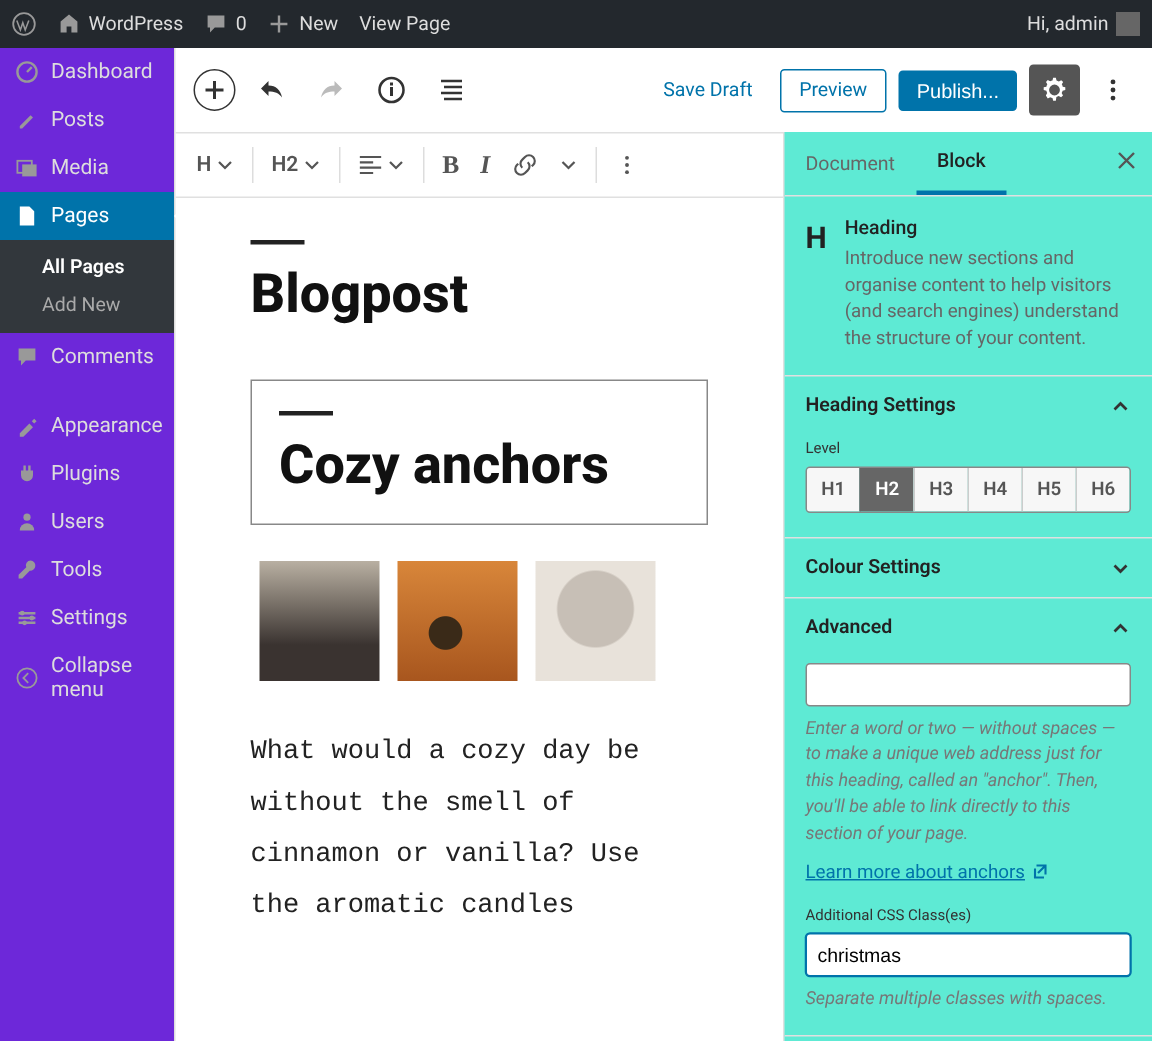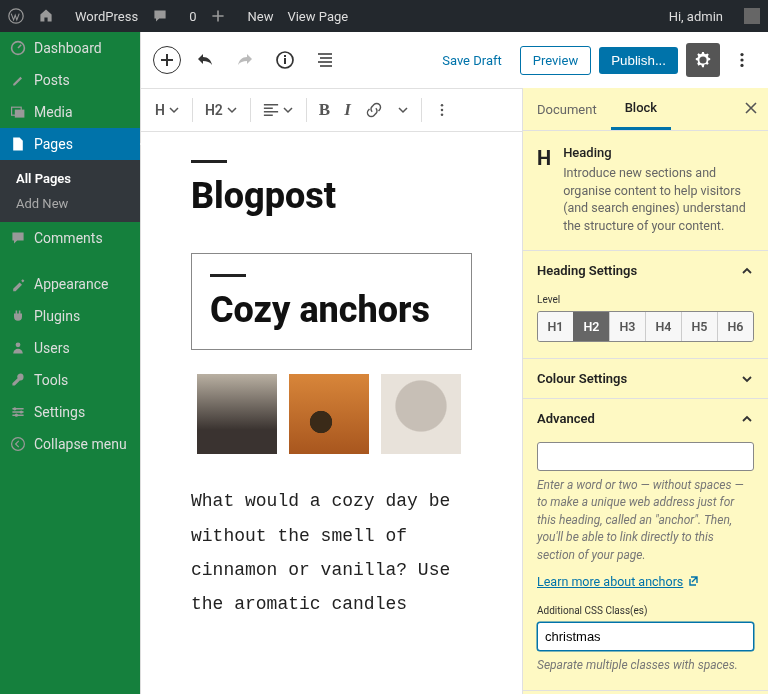--- a/index.html
+++ b/index.html
@@ -1,30 +1,30 @@
 <!DOCTYPE html>
 <html><head>
 <meta charset="utf-8">
 <style>
 * { margin: 0; padding: 0; box-sizing: border-box; }
 body { font-family: -apple-system, BlinkMacSystemFont, "Segoe UI", Roboto, sans-serif; font-size: 13px; color: #222; background: #f1f1f1; width: 768px; height: 694px; overflow: hidden; }
 .adminbar { height: 32px; background: #23282d; color: #ccc; display: flex; align-items: center; padding: 0 8px; font-size: 13px; }
 .adminbar .left { display: flex; align-items: center; gap: 14px; }
 .adminbar .right { margin-left: auto; display: flex; align-items: center; gap: 8px; }
-.adminbar .item { display: flex; align-items: center; gap: 21px; cursor: pointer; color: #ddd; justify-content: space-between; }
+.adminbar .item { display: flex; align-items: center; gap: 5px; cursor: pointer; color: #ddd; justify-content: space-between; }
 .adminbar svg { width: 16px; height: 16px; fill: #999; }
 .avatar { width: 16px; height: 16px; background: #666; }
 .shell { display: flex; height: 662px; }
-.sidebar { width: 140px; background: #15803d; color: #eee; font-size: 14px; }
+.sidebar { width: 116px; background: #6d28d9; color: #eee; font-size: 14px; }
 .sidebar .menu-item { display: flex; align-items: center; gap: 8px; padding: 8px 10px; cursor: pointer; color: #ddd; position: relative; }
 .sidebar .menu-item svg { width: 16px; height: 16px; fill: #999; flex-shrink: 0; }
 .sidebar .menu-item.active { background: #0073aa; color: #fff; }
 .sidebar .menu-item.active svg { fill: #fff; }
 .sidebar .menu-item.active::after { content: ""; position: absolute; right: -8px; top: 50%; margin-top: -8px; border: 8px solid transparent; border-right-color: #fff; }
-.sidebar .submenu { background: #32373c; padding: 6px 4px; }
+.sidebar .submenu { background: #32373c; padding: 6px 16px; }
 .sidebar .submenu .sub { padding: 5px 12px; font-size: 13px; cursor: pointer; }
 .sidebar .submenu .sub.current { color: #fff; font-weight: 600; }
 .sidebar .submenu .sub.notcurrent { color: #aaa; }
 .editor { flex: 1; background: #fff; display: flex; flex-direction: column; border-left: 1px solid #ddd; }
 .topbar { height: 56px; padding: 10px 12px; display: flex; align-items: center; gap: 8px; }
 .icon-btn { width: 32px; height: 32px; border-radius: 4px; display: flex; align-items: center; justify-content: center; cursor: pointer; }
 .icon-btn svg { width: 20px; height: 20px; fill: #333; }
 .icon-btn.circle { border: 1.5px solid #333; border-radius: 50%; width: 28px; height: 28px; }
 .icon-btn.disabled svg { fill: #bbb; }
 .topbar .spacer { flex: 1; }
@@ -46,21 +46,21 @@
 .title-h1 { font-size: 36px; font-weight: 800; color: #111; margin-bottom: 36px; }
 .selected-block { border: 1px solid #888; padding: 20px 4px 18px 18px; margin-bottom: 24px; }
 .selected-block .hr-short { width: 36px; }
 .selected-block h2 { font-size: 36px; font-weight: 800; color: #111; line-height: 1.18; }
 .gallery { display: flex; gap: 12px; margin-bottom: 30px; margin-left: 6px; }
 .thumb { width: 80px; height: 80px; background: #ccc; }
 .thumb.t1 { background: linear-gradient(#b9b0a2, #3a3330 70%); }
 .thumb.t2 { background: radial-gradient(circle at 40% 60%, #3a2a18 16%, transparent 17%), linear-gradient(#d8863a, #a8561e); }
 .thumb.t3 { background: radial-gradient(circle at 50% 40%, #c7bfb6 40%, #e8e2da 42%); }
 .para { font-family: Liberation Mono, monospace; font-size: 18px; color: #222; line-height: 1.9; max-width: 280px; }
-.inspector { width: 246px; border-left: 1px solid #e0e0e0; background: #fef9c3; overflow: auto; font-size: 13px; }
+.inspector { width: 246px; border-left: 1px solid #e0e0e0; background: #5eead4; overflow: auto; font-size: 13px; }
 .tabs { display: flex; align-items: center; border-bottom: 1px solid #e0e0e0; }
 .tab { padding: 12px 14px; cursor: pointer; color: #666; }
 .tab.active { color: #222; border-bottom: 3px solid #0073aa; font-weight: 500; }
 .tab-close { margin-left: auto; padding: 10px; cursor: pointer; }
 .panel-block { padding: 14px 14px 16px; border-bottom: 1px solid #e0e0e0; }
 .panel-block .desc-row { display: flex; gap: 12px; }
 .panel-block .desc-row .ico { font-size: 20px; font-weight: 700; padding-top: 1px; }
 .panel-block .desc-row .txt .name { font-weight: 500; margin-bottom: 4px; }
 .panel-block .desc-row .txt .desc { color: #666; line-height: 1.4; font-size: 12.5px; }
 .section { border-bottom: 1px solid #e0e0e0; }

